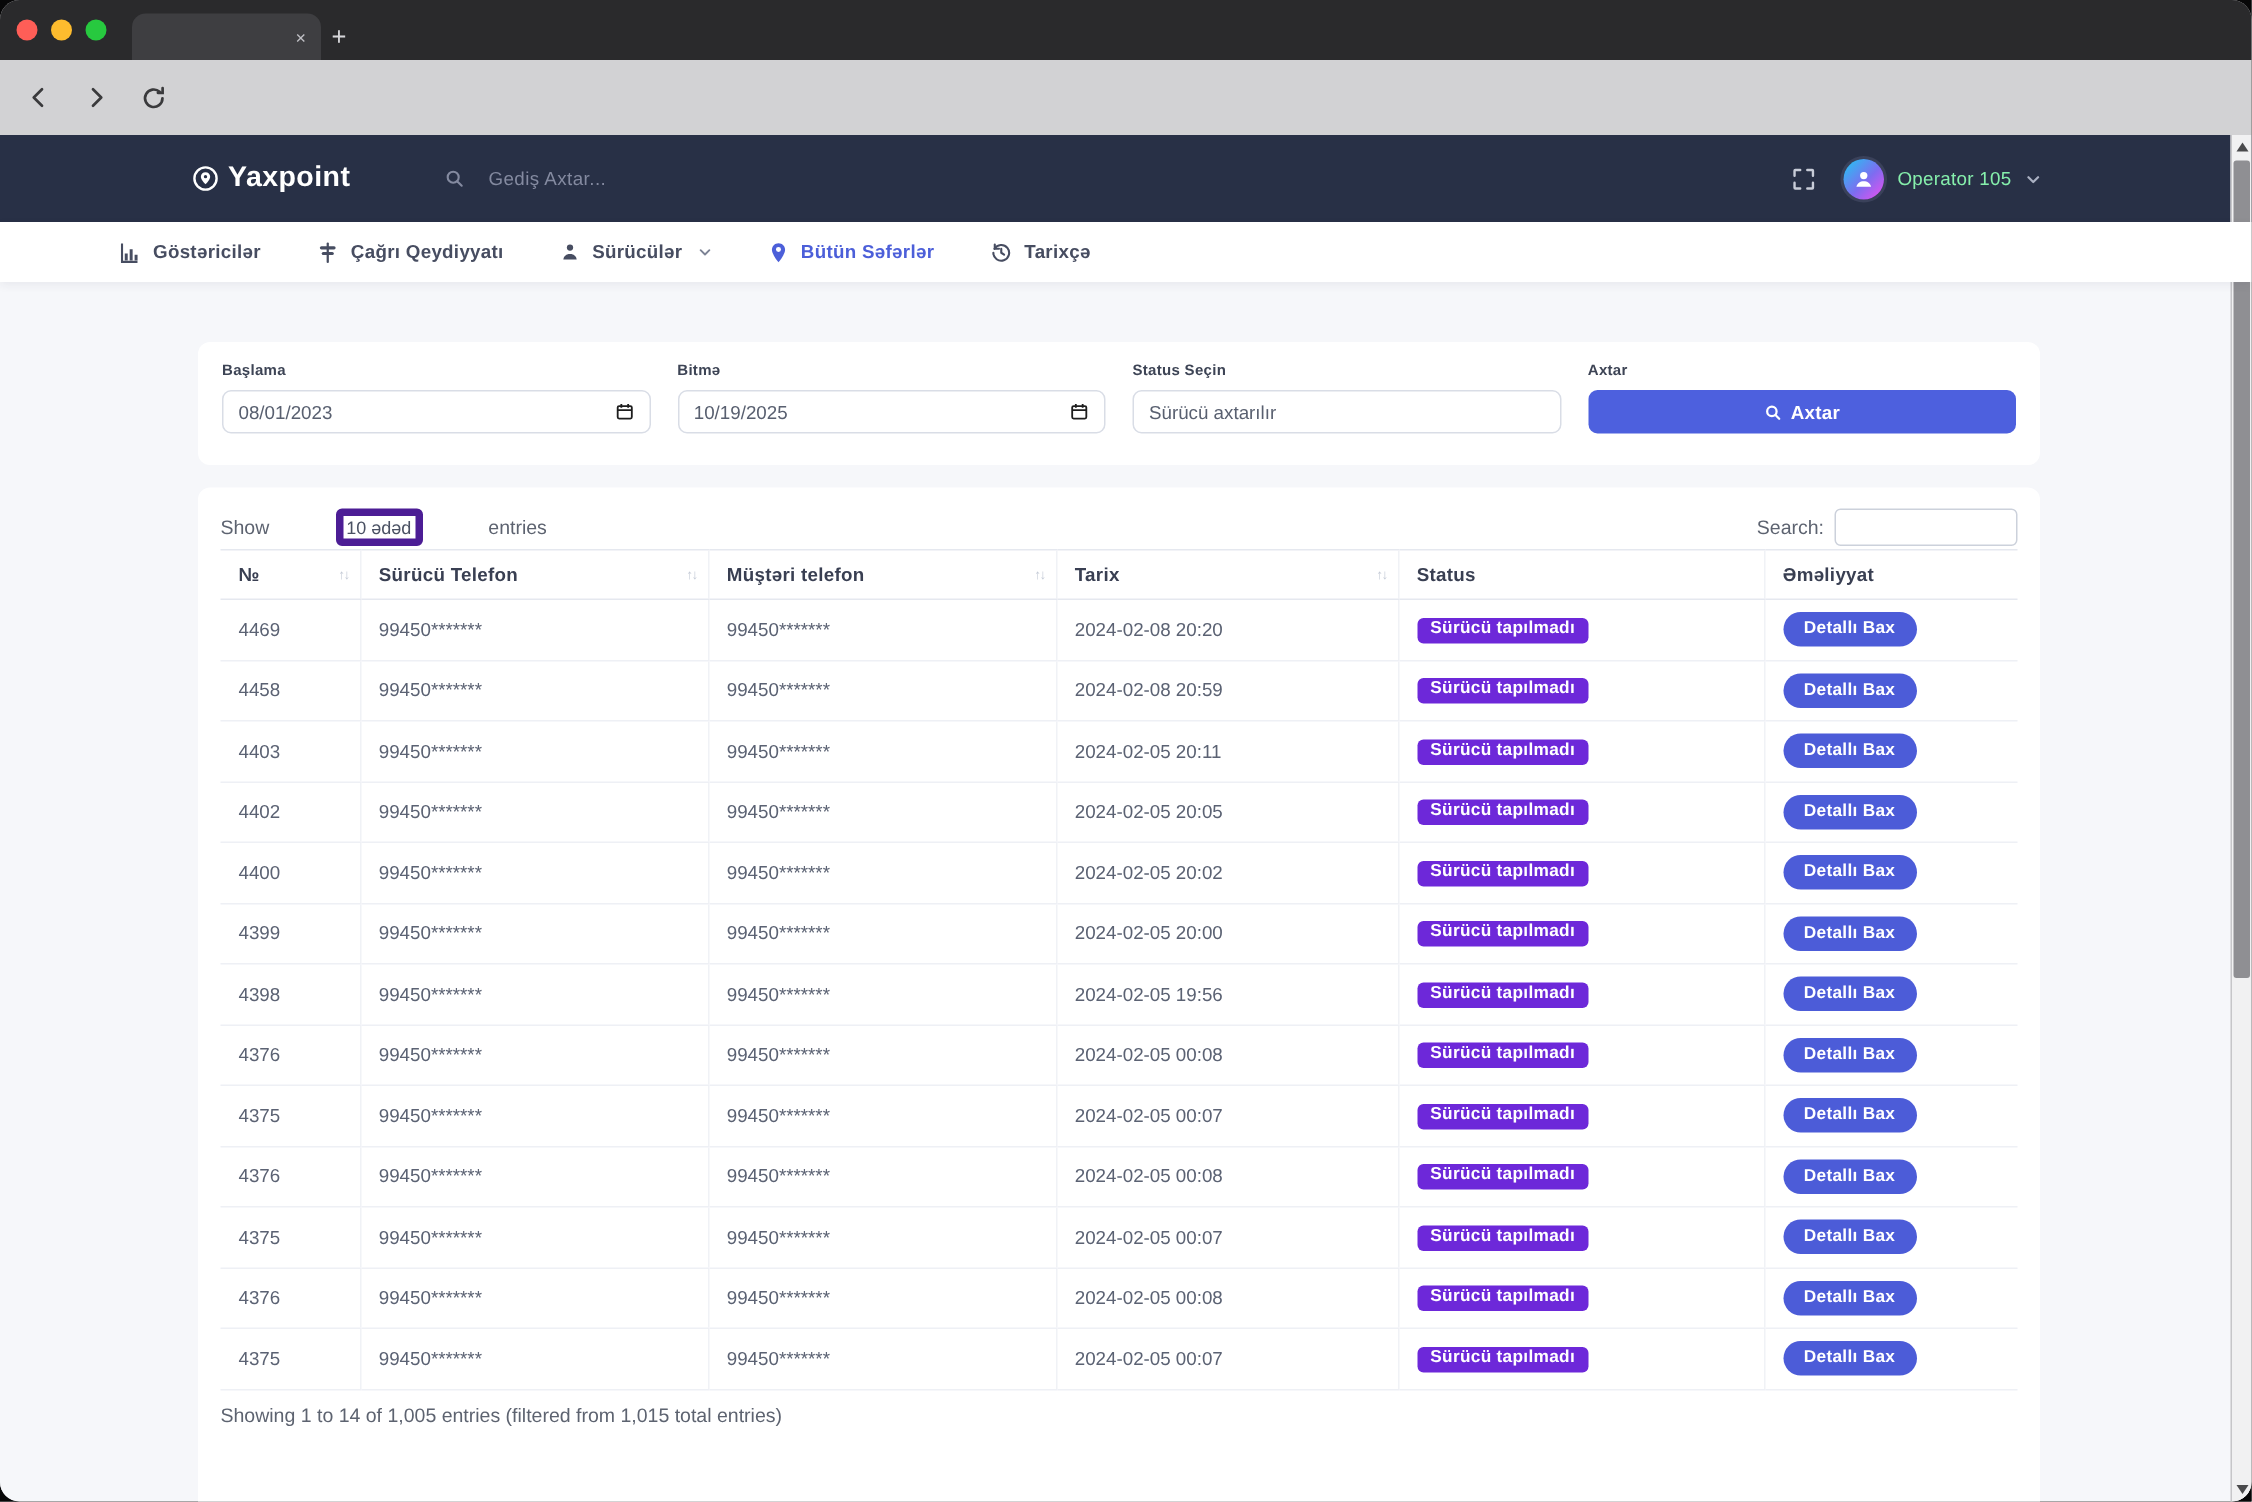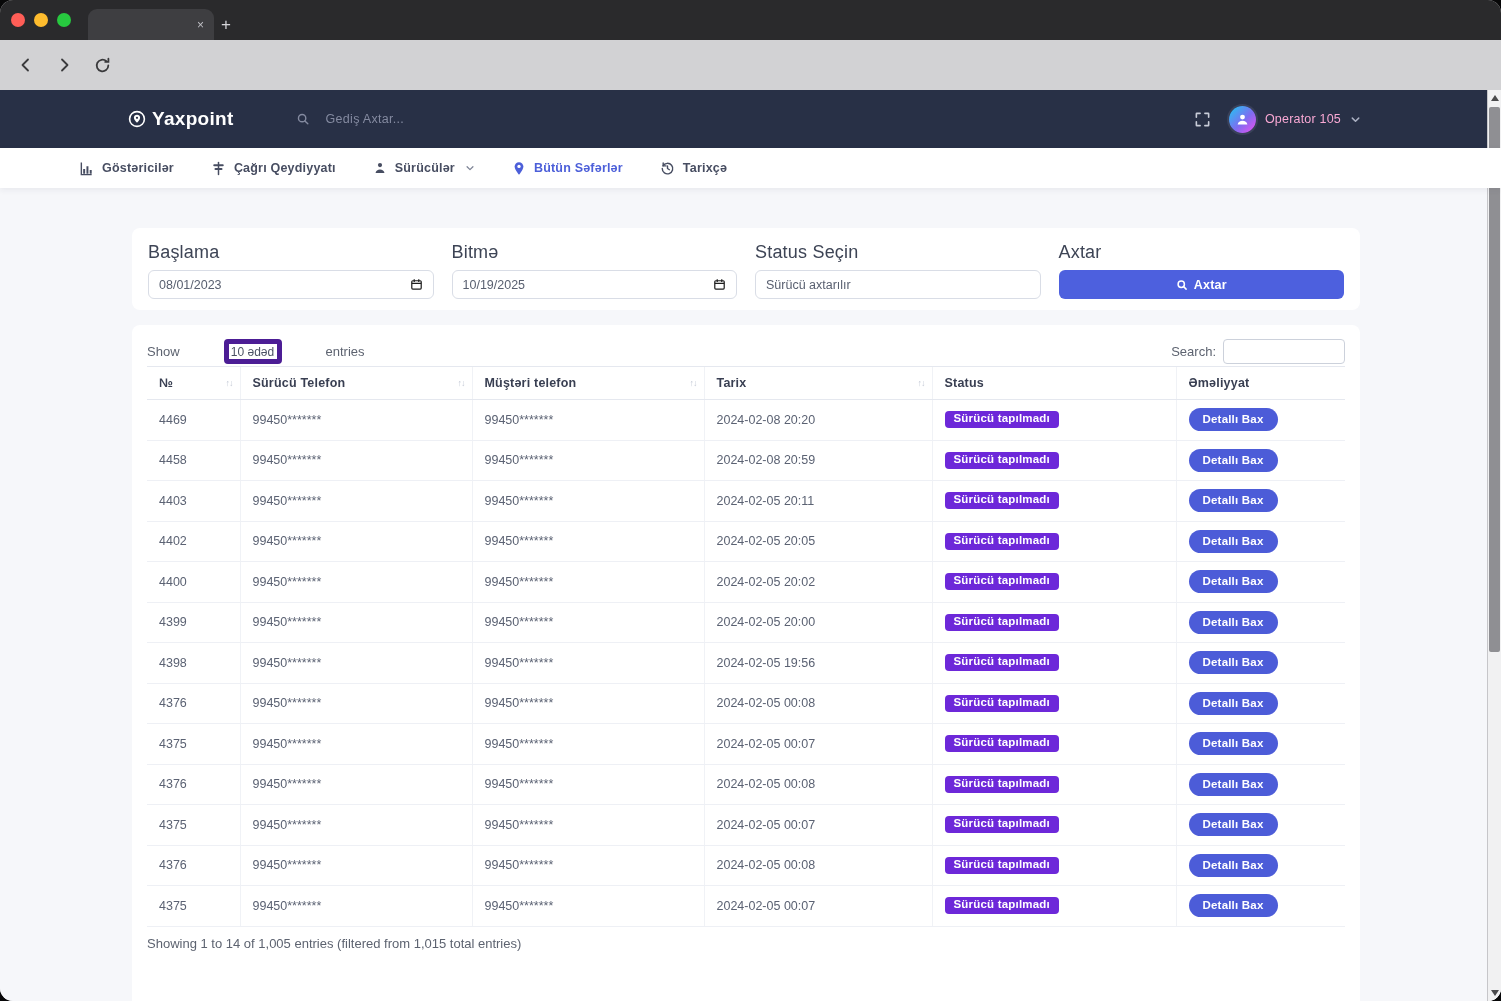--- a/index.html
+++ b/index.html
@@ -29,34 +29,34 @@
 
   .appheader { height:58px; background:#283046; display:flex; align-items:center;
                padding:0 140px 0 128px; }
   .brand { display:flex; align-items:center; gap:6px; color:#ffffff; font-size:19px; font-weight:700; letter-spacing:.3px; }
   .gsearch { display:flex; align-items:center; gap:16px; margin-left:62px; color:#848aa0; font-size:12.5px; letter-spacing:.3px; }
   .hdr-right { margin-left:auto; display:flex; align-items:center; gap:18px; }
   .fullscreen { color:#c8ccd8; display:flex; }
   .userblock { display:flex; align-items:center; gap:9px; }
   .avatar { width:27px; height:27px; border-radius:50%; background:linear-gradient(135deg,#2fb9f2 10%,#7e6cf0 55%,#ef4ff0 100%);
             display:flex; align-items:center; justify-content:center; box-shadow:0 0 0 2px #3a415a; }
-  .username { color:#f9a8d4; font-size:12.5px; letter-spacing:.2px; }
+  .username { color:#86efac; font-size:12.5px; letter-spacing:.2px; }
   .chev { color:#aab0c2; display:flex; }
 
   .appnav { height:40px; background:#ffffff; box-shadow:0 2px 6px rgba(40,48,70,.07);
             display:flex; align-items:center; padding-left:79px; gap:37px; position:relative; z-index:2; }
   .nav-item { display:flex; align-items:center; gap:8px; color:#474d61; font-size:12.5px; font-weight:700; letter-spacing:.2px; }
   .nav-item .ic { display:flex; color:#474d61; }
   .nav-item.active, .nav-item.active .ic { color:#4c5fd9; }
   .nav-item .dd { color:#7d8395; display:flex; margin-left:2px; }
 
   
   .filter-card { position:absolute; left:132px; top:138px; width:1228px; height:82px; background:#fff;
                  border-radius:8px; padding:14px 16px; display:grid; grid-template-columns:repeat(4,1fr); gap:18px; }
-  .f-label { font-size:18px; font-weight:400; color:#3d4455; letter-spacing:.2px; margin-bottom:7px; }
+  .f-label { font-size:10px; font-weight:700; color:#3d4455; letter-spacing:.2px; margin-bottom:7px; }
   .f-input { height:29px; width:100%; border:1px solid #d9dde6; border-radius:6px; background:#fff;
              display:flex; align-items:center; padding:0 10px; font-size:12.5px; color:#596070; }
   .f-input .grow { flex:1; }
   .cal { color:#1e1e1e; display:flex; }
   .axtar-btn { height:29px; width:100%; background:#4d60de; border-radius:6px; color:#fff; font-size:12.5px;
                font-weight:700; display:flex; align-items:center; justify-content:center; gap:6px; letter-spacing:.2px; }
 
   
   .table-card { position:absolute; left:132px; top:235px; width:1228px; height:775px; background:#fff;
                 border-radius:8px; padding:14px 15px; }

